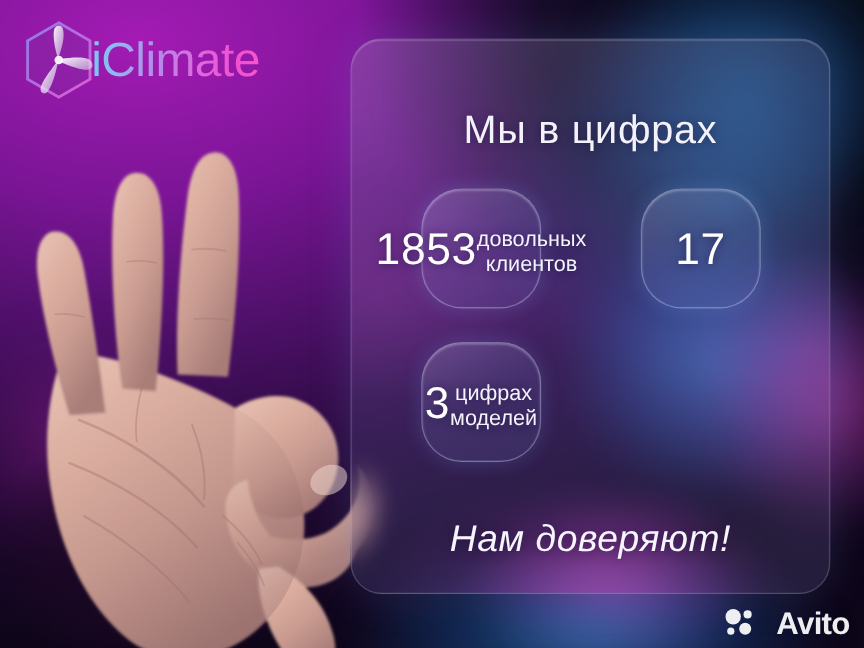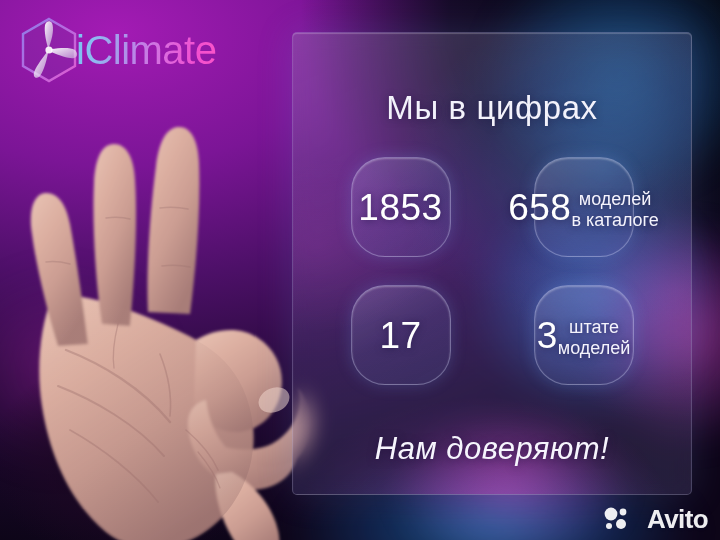--- a/index.html
+++ b/index.html
@@ -87,21 +87,21 @@
     color:transparent; -webkit-text-fill-color:transparent;
     padding-right:6px;
     margin-left:-6px;
   }
 
   
   .card {
     position:absolute;
     left:292px; top:32px;
     width:400px; height:463px;
-    border-radius:5px;
+    border-radius:26px;
     background:linear-gradient(155deg,
         rgba(158,150,190,0.30) 0%,
         rgba(128,122,172,0.26) 26%,
         rgba(110,110,175,0.22) 50%,
         rgba(120,120,195,0.20) 72%,
         rgba(140,130,200,0.20) 100%);
     border:1px solid rgba(215,215,245,0.22);
     box-shadow:
         inset 0 1px 1px rgba(255,255,255,0.22),
         0 0 36px rgba(110,150,230,0.18);
@@ -326,37 +326,33 @@
   <div class="card">
     <div class="card-inner-sheen"></div>
 
     <div class="card-title">Мы в цифрах</div>
 
     <div class="stats">
 
       <div class="stat">
         <div class="stat-tile"></div>
         <div class="stat-num">1853</div>
+        <div class="stat-label"><span>довольных</span><br><span>клиентов</span></div>
       </div>
 
-      <div class="stat">
-        <div class="stat-tile"></div>
-        <div class="stat-num">658</div>
-        <div class="stat-label"><span>моделей</span><br><span>в каталоге</span></div>
-      </div>
 
       <div class="stat">
         <div class="stat-tile"></div>
         <div class="stat-num">17</div>
       </div>
 
       <div class="stat">
         <div class="stat-tile"></div>
         <div class="stat-num">3</div>
-        <div class="stat-label"><span>штате</span><br><span>моделей</span></div>
+        <div class="stat-label"><span>цифрах</span><br><span>моделей</span></div>
       </div>
 
     </div>
 
     <div class="card-footer">Нам доверяют!</div>
   </div>
 
   <div class="avito">
     <div class="avito-dots">
       <svg viewBox="0 0 26 26" xmlns="http://www.w3.org/2000/svg" aria-hidden="true">

